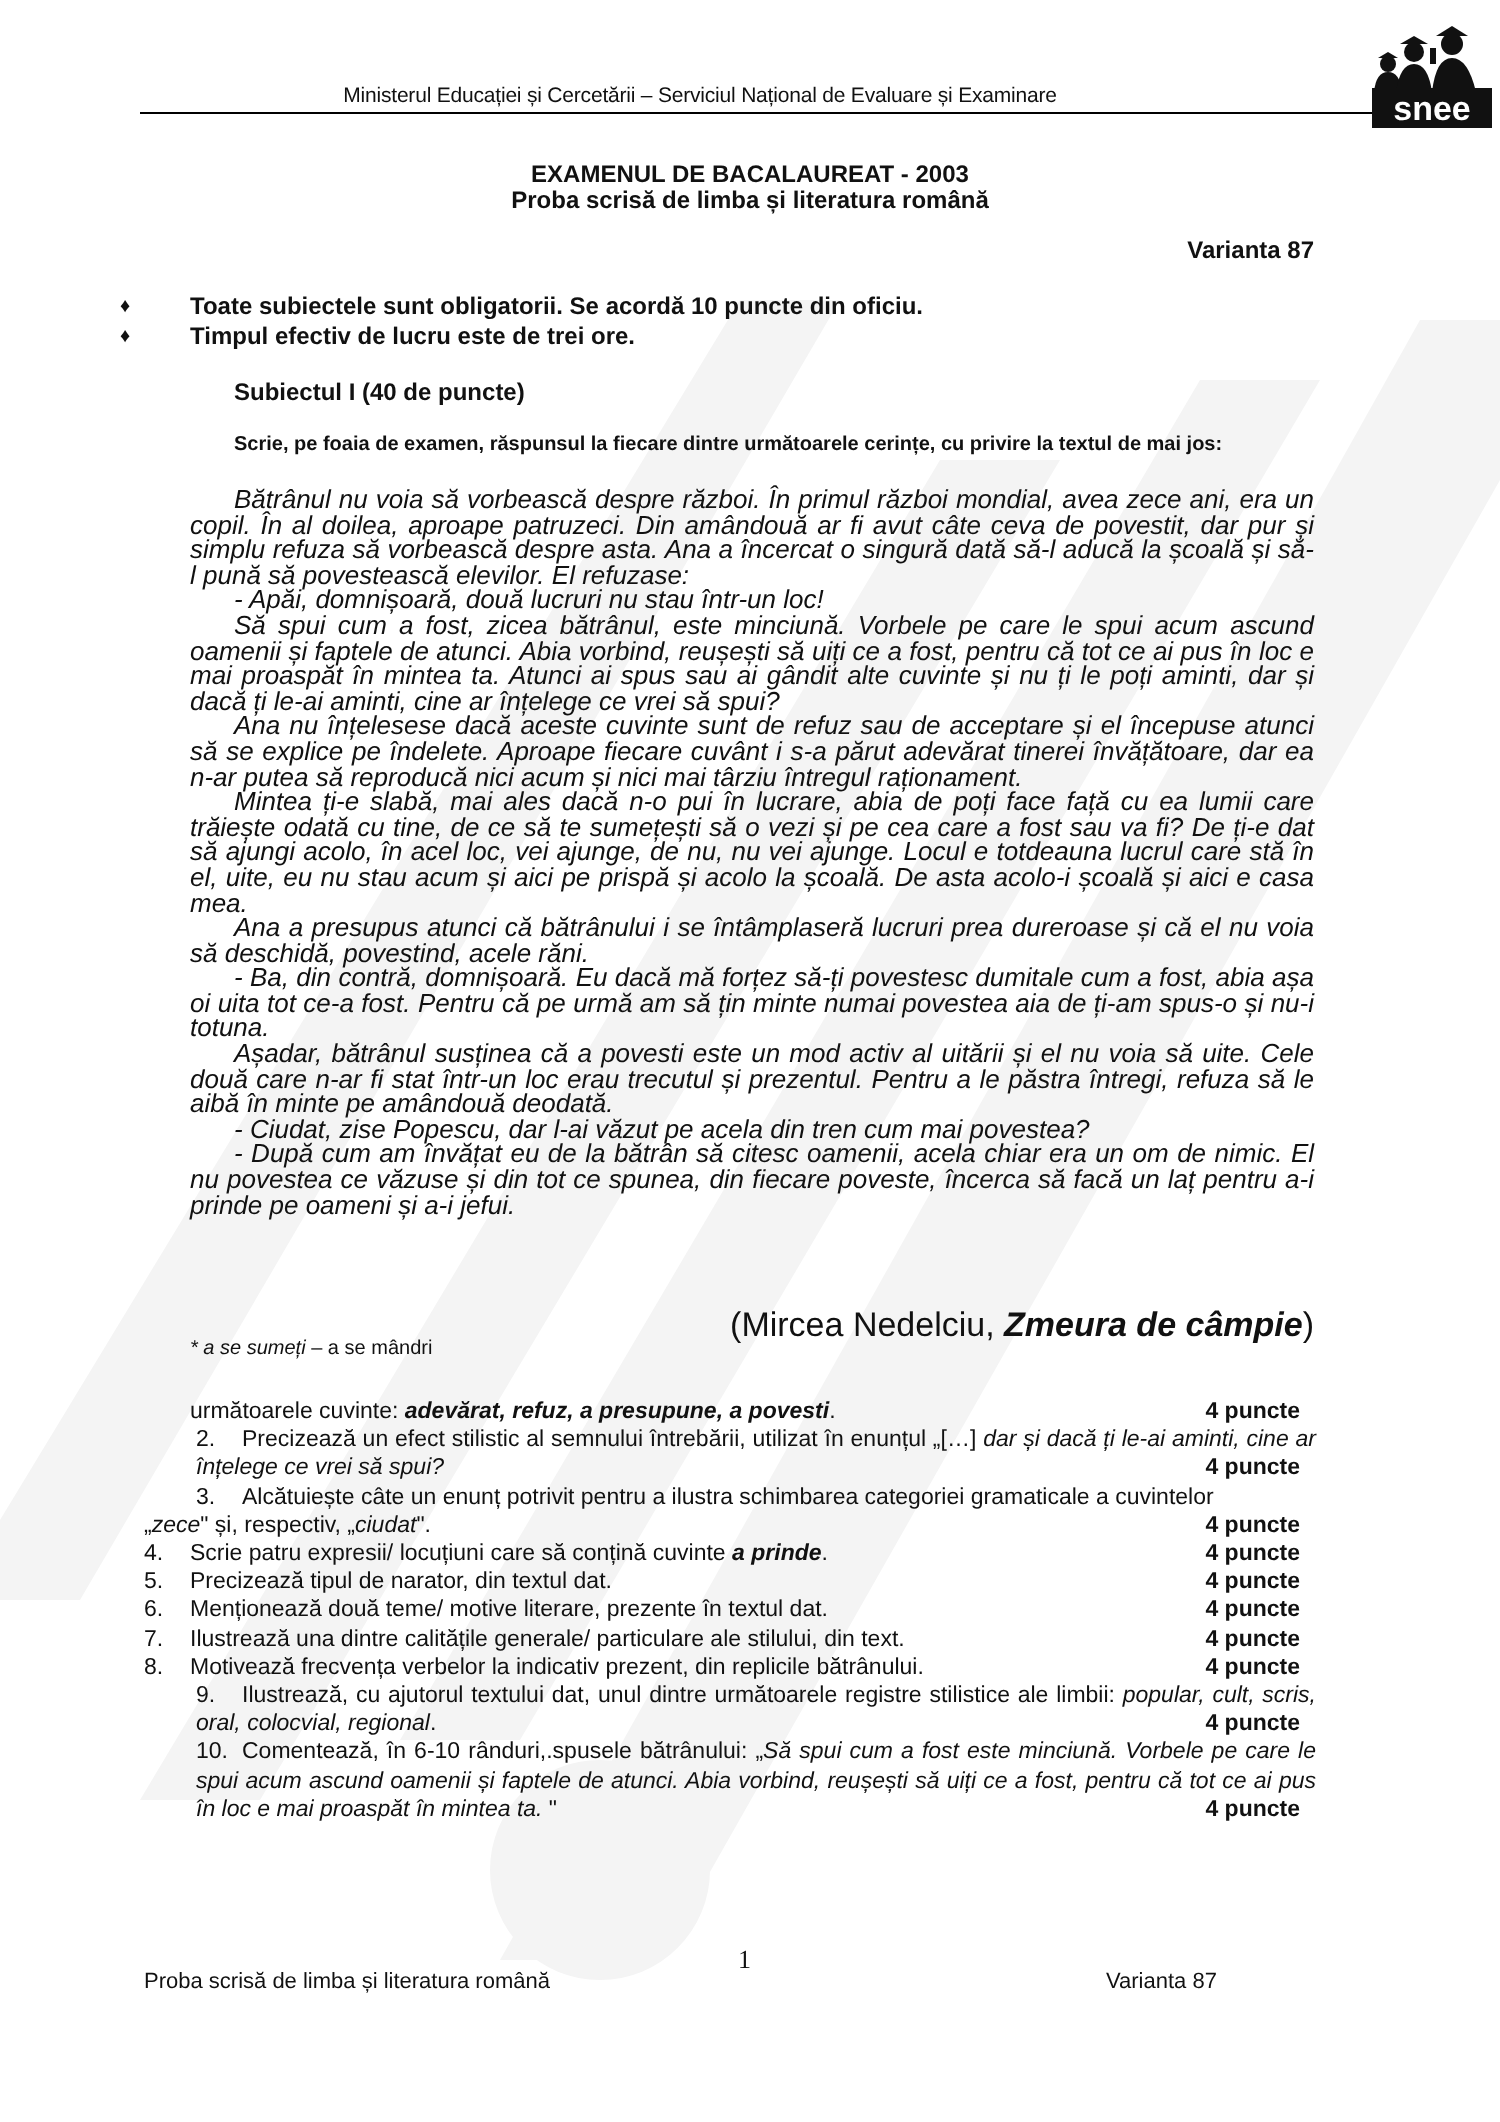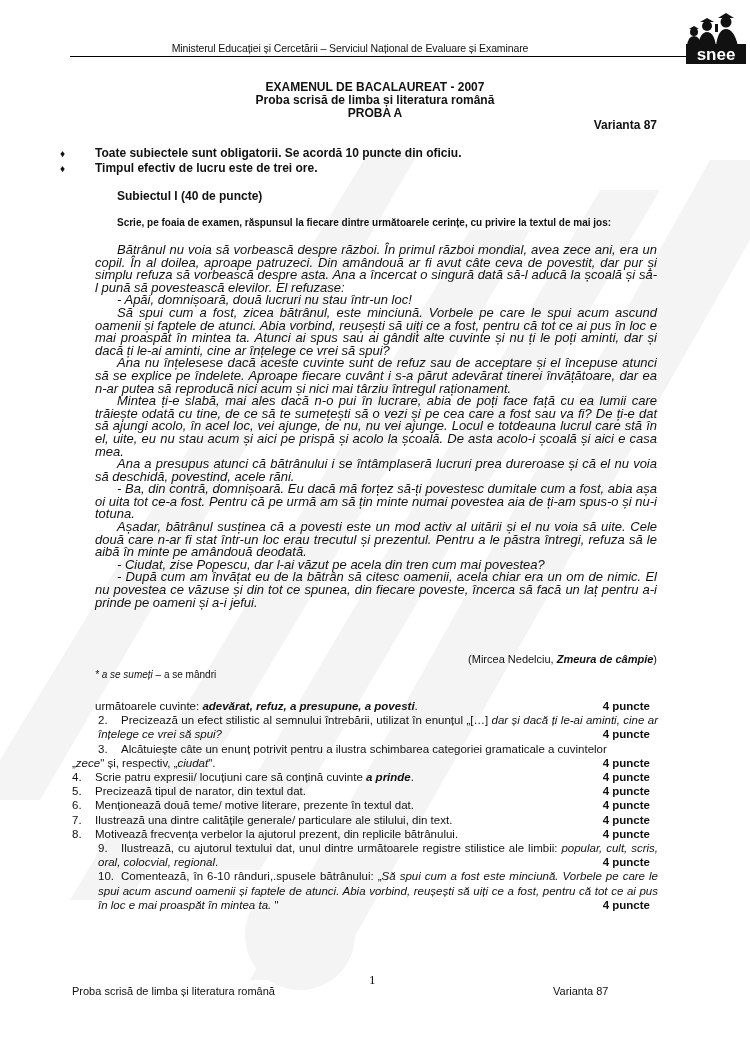--- a/index.html
+++ b/index.html
@@ -19,21 +19,21 @@
   .rules div { position: relative; padding-left: 35px; }
   .rules .bullet { position: absolute; left: 0; top: 0; font-size: 10px; }
 
   .subject { position: absolute; left: 117px; top: 189px; font-weight: bold; font-size: 12px; }
 
   .instr { position: absolute; left: 95px; top: 216px; width: 562px; font-weight: bold; font-size: 10px; line-height: 14px; text-align: justify; text-indent: 22px; }
 
   .text { position: absolute; left: 95px; top: 244px; width: 562px; font-style: italic; font-size: 13px; line-height: 12.6px; }
   .text p { margin: 0; text-indent: 22px; text-align: justify; text-align-last: left; }
 
-  .source { position: absolute; right: 93px; top: 653px; font-size: 11px; }
+  .source { position: absolute; right: 93px; top: 653px; font-size: 17px; }
   .source b { font-style: italic; }
   .note { position: absolute; left: 95px; top: 669px; font-size: 10px; }
   .note i { font-style: italic; }
 
   .questions { position: absolute; left: 72px; top: 699px; width: 586px; font-size: 11.5px; line-height: 14.2px; }
   .q { position: relative; }
   .q .num { display: inline-block; width: 23px; }
   .q .pts { position: absolute; right: 8px; font-weight: bold; }
   .q .body { text-align: justify; margin-left: 26px; }
   .line { display: block; }
@@ -73,23 +73,22 @@
       <circle cx="46" cy="10" r="5.5"></circle>
       <polygon points="38,6 54,6 46,1"></polygon>
       <path d="M36,34 Q38,17 46,17 Q54,17 58,34 Z"></path>
       <rect x="35" y="12" width="3" height="8"></rect>
       <rect x="6" y="32" width="60" height="20"></rect>
     </g>
     <text x="36" y="48" text-anchor="middle" fill="#fff" font-family="Liberation Sans, sans-serif" font-weight="bold" font-size="17">snee</text>
   </svg>
 
   <div class="title">
-    <div>EXAMENUL DE BACALAUREAT - 2007</div>
+    <div>EXAMENUL DE BACALAUREAT - 2003</div>
     <div>Proba scrisă de limba și literatura română</div>
-    <div>PROBA A</div>
   </div>
 
   <div class="variant">Varianta 87</div>
 
   <div class="rules">
     <div>
       <span class="bullet">♦</span>
       <span>Toate subiectele sunt obligatorii. Se acordă 10 puncte din oficiu.</span>
     </div>
     <div>
@@ -151,21 +150,21 @@
       <span class="num">6.</span><span>Menționează două teme/ motive literare, prezente în textul dat.</span>
       <span class="pts" style="top:0">4 puncte</span>
     </div>
 
     <div class="q">
       <span class="num">7.</span><span>Ilustrează una dintre calitățile generale/ particulare ale stilului, din text.</span>
       <span class="pts" style="top:0">4 puncte</span>
     </div>
 
     <div class="q">
-      <span class="num">8.</span><span>Motivează frecvența verbelor la ajutorul prezent, din replicile bătrânului.</span>
+      <span class="num">8.</span><span>Motivează frecvența verbelor la indicativ prezent, din replicile bătrânului.</span>
       <span class="pts" style="top:0">4 puncte</span>
     </div>
 
     <div class="q">
       <div class="body" style="padding-right:0"><span class="num">9.</span><span>Ilustrează, cu ajutorul textului dat, unul dintre următoarele registre stilistice ale limbii: </span><i>popular</i><i>, cult, scris, oral, colocvial, regional</i>.</div>
       <span class="pts" style="bottom:0">4 puncte</span>
     </div>
 
     <div class="q">
       <div class="body"><span class="num">10.</span><span>Comentează, în 6-10 rânduri,.spusele bătrânului: „</span><i>Să spui cum a fost este minciună. Vorbele pe care le spui acum ascund oamenii și faptele de atunci. Abia vorbind, reușești să uiți ce a fost, pentru că tot ce ai pus în loc e mai proaspăt în mintea ta.</i><span> "</span></div>

